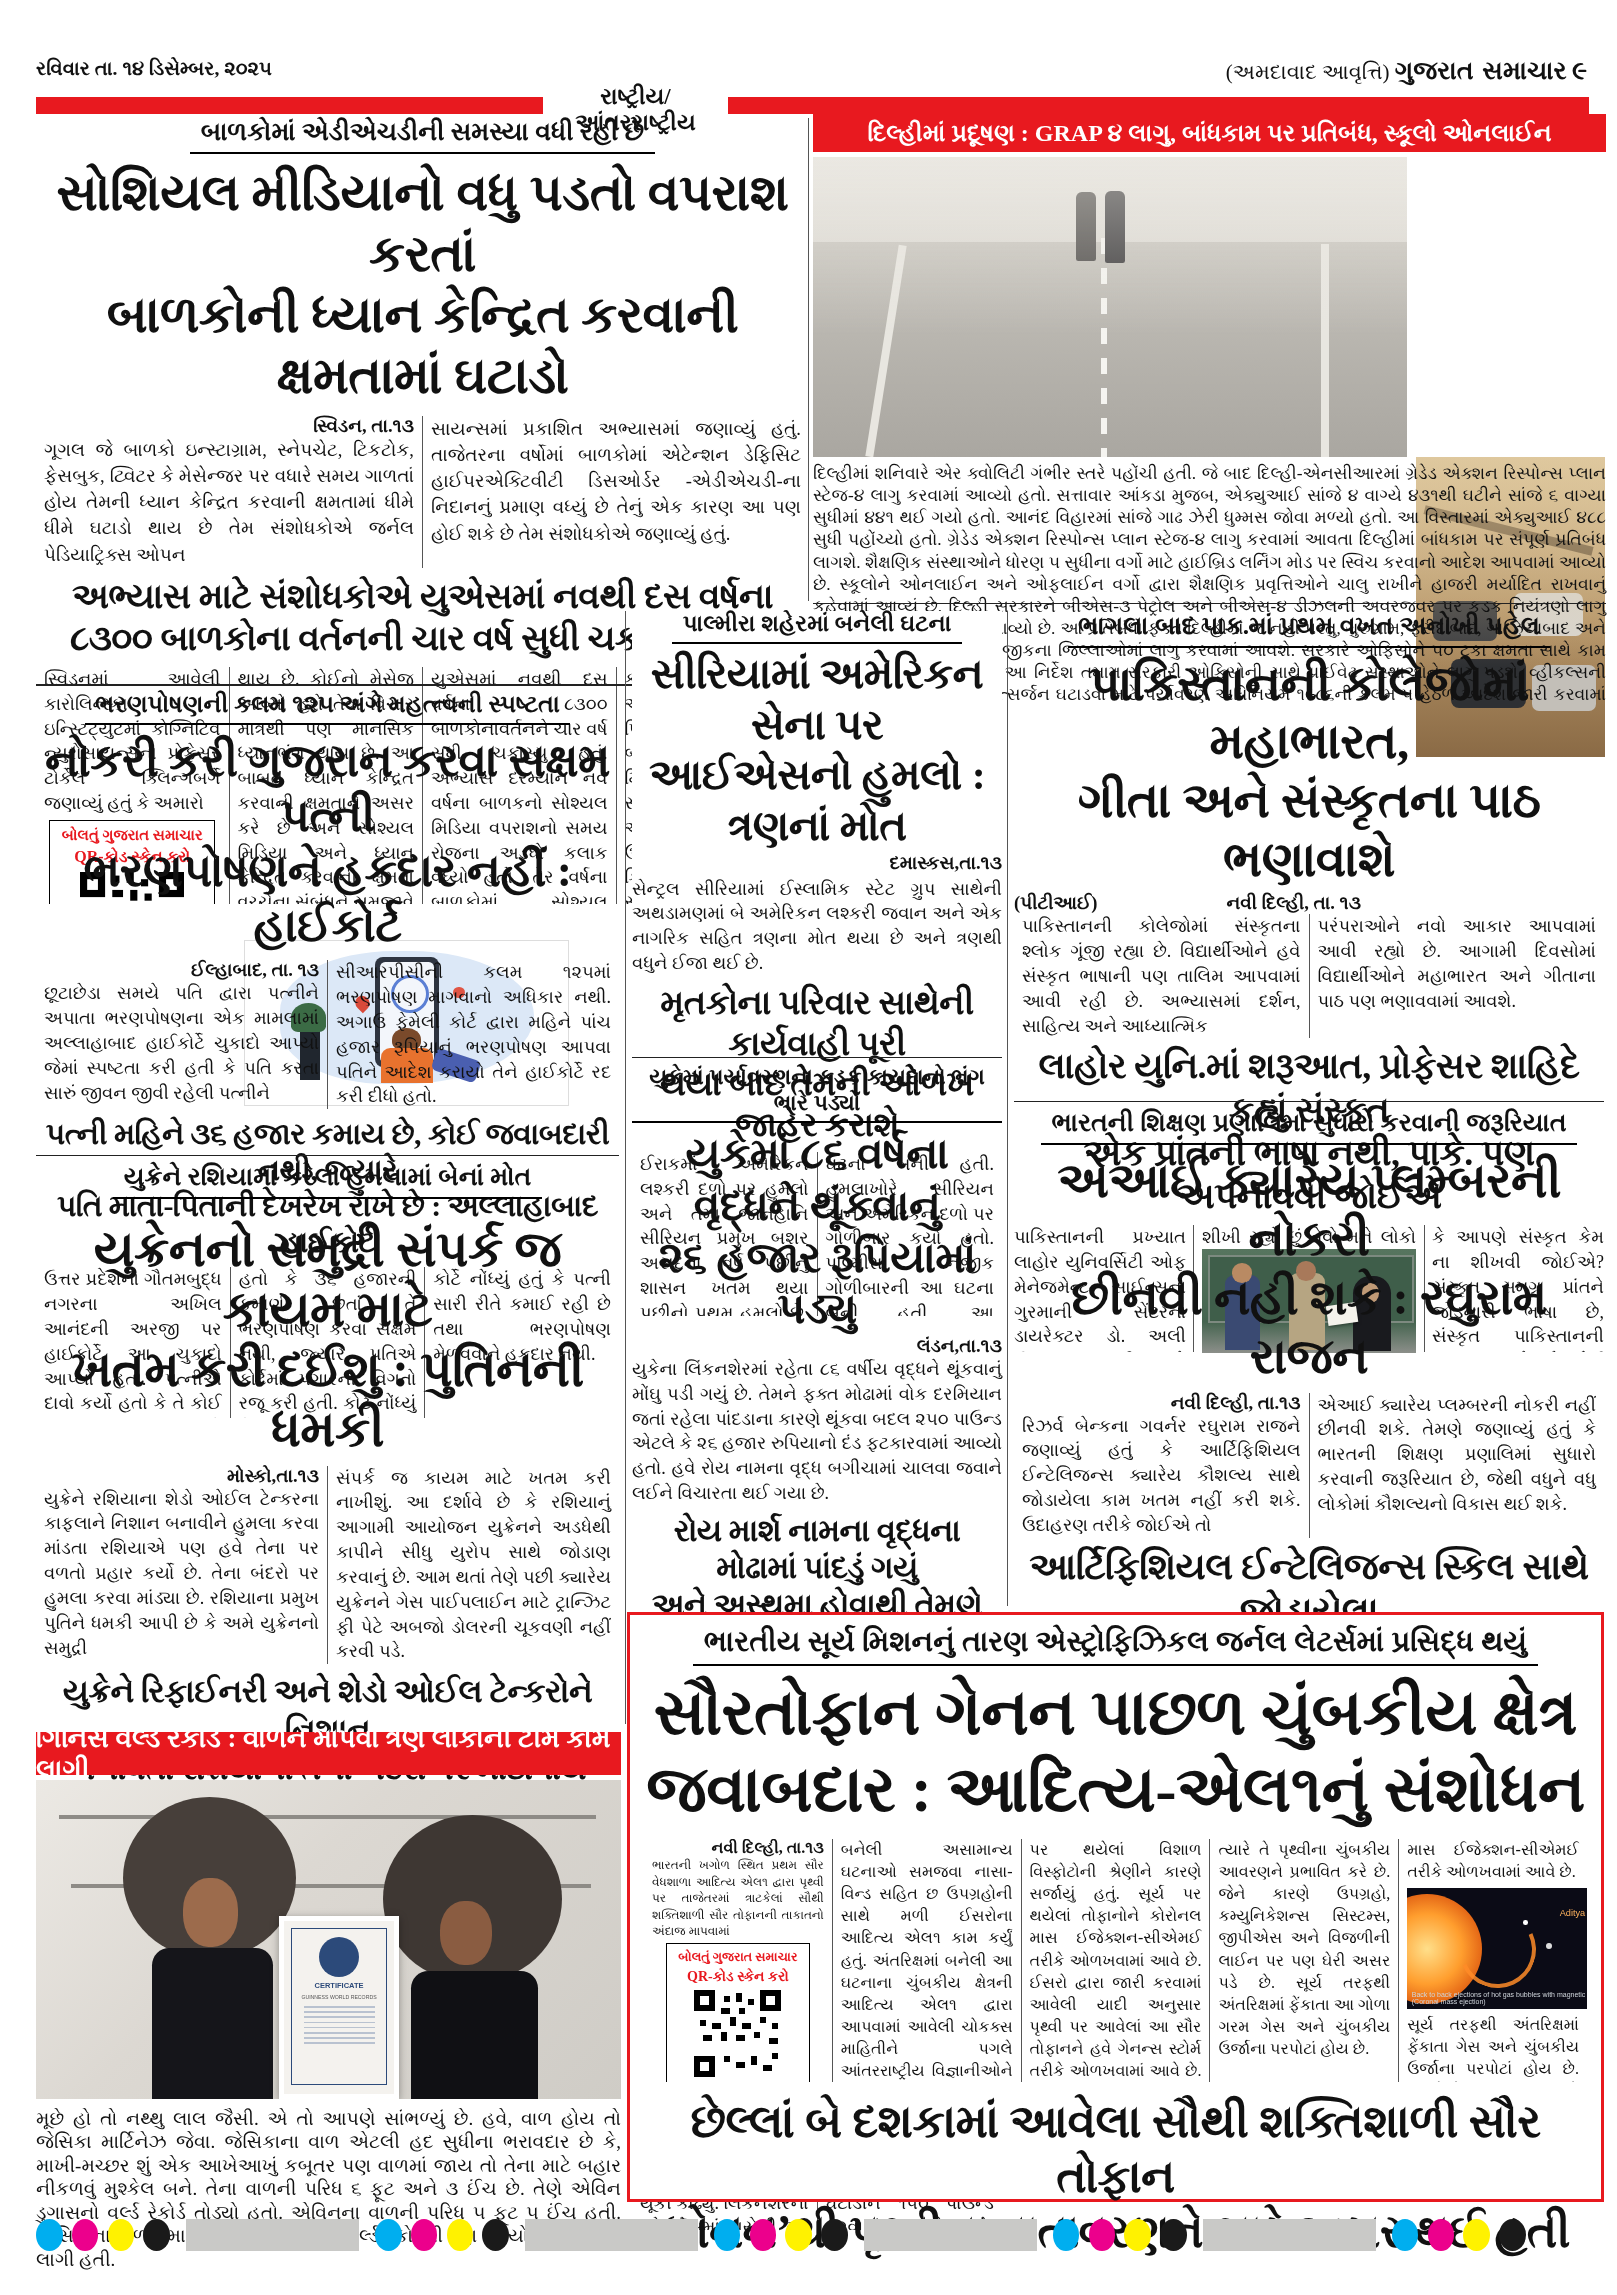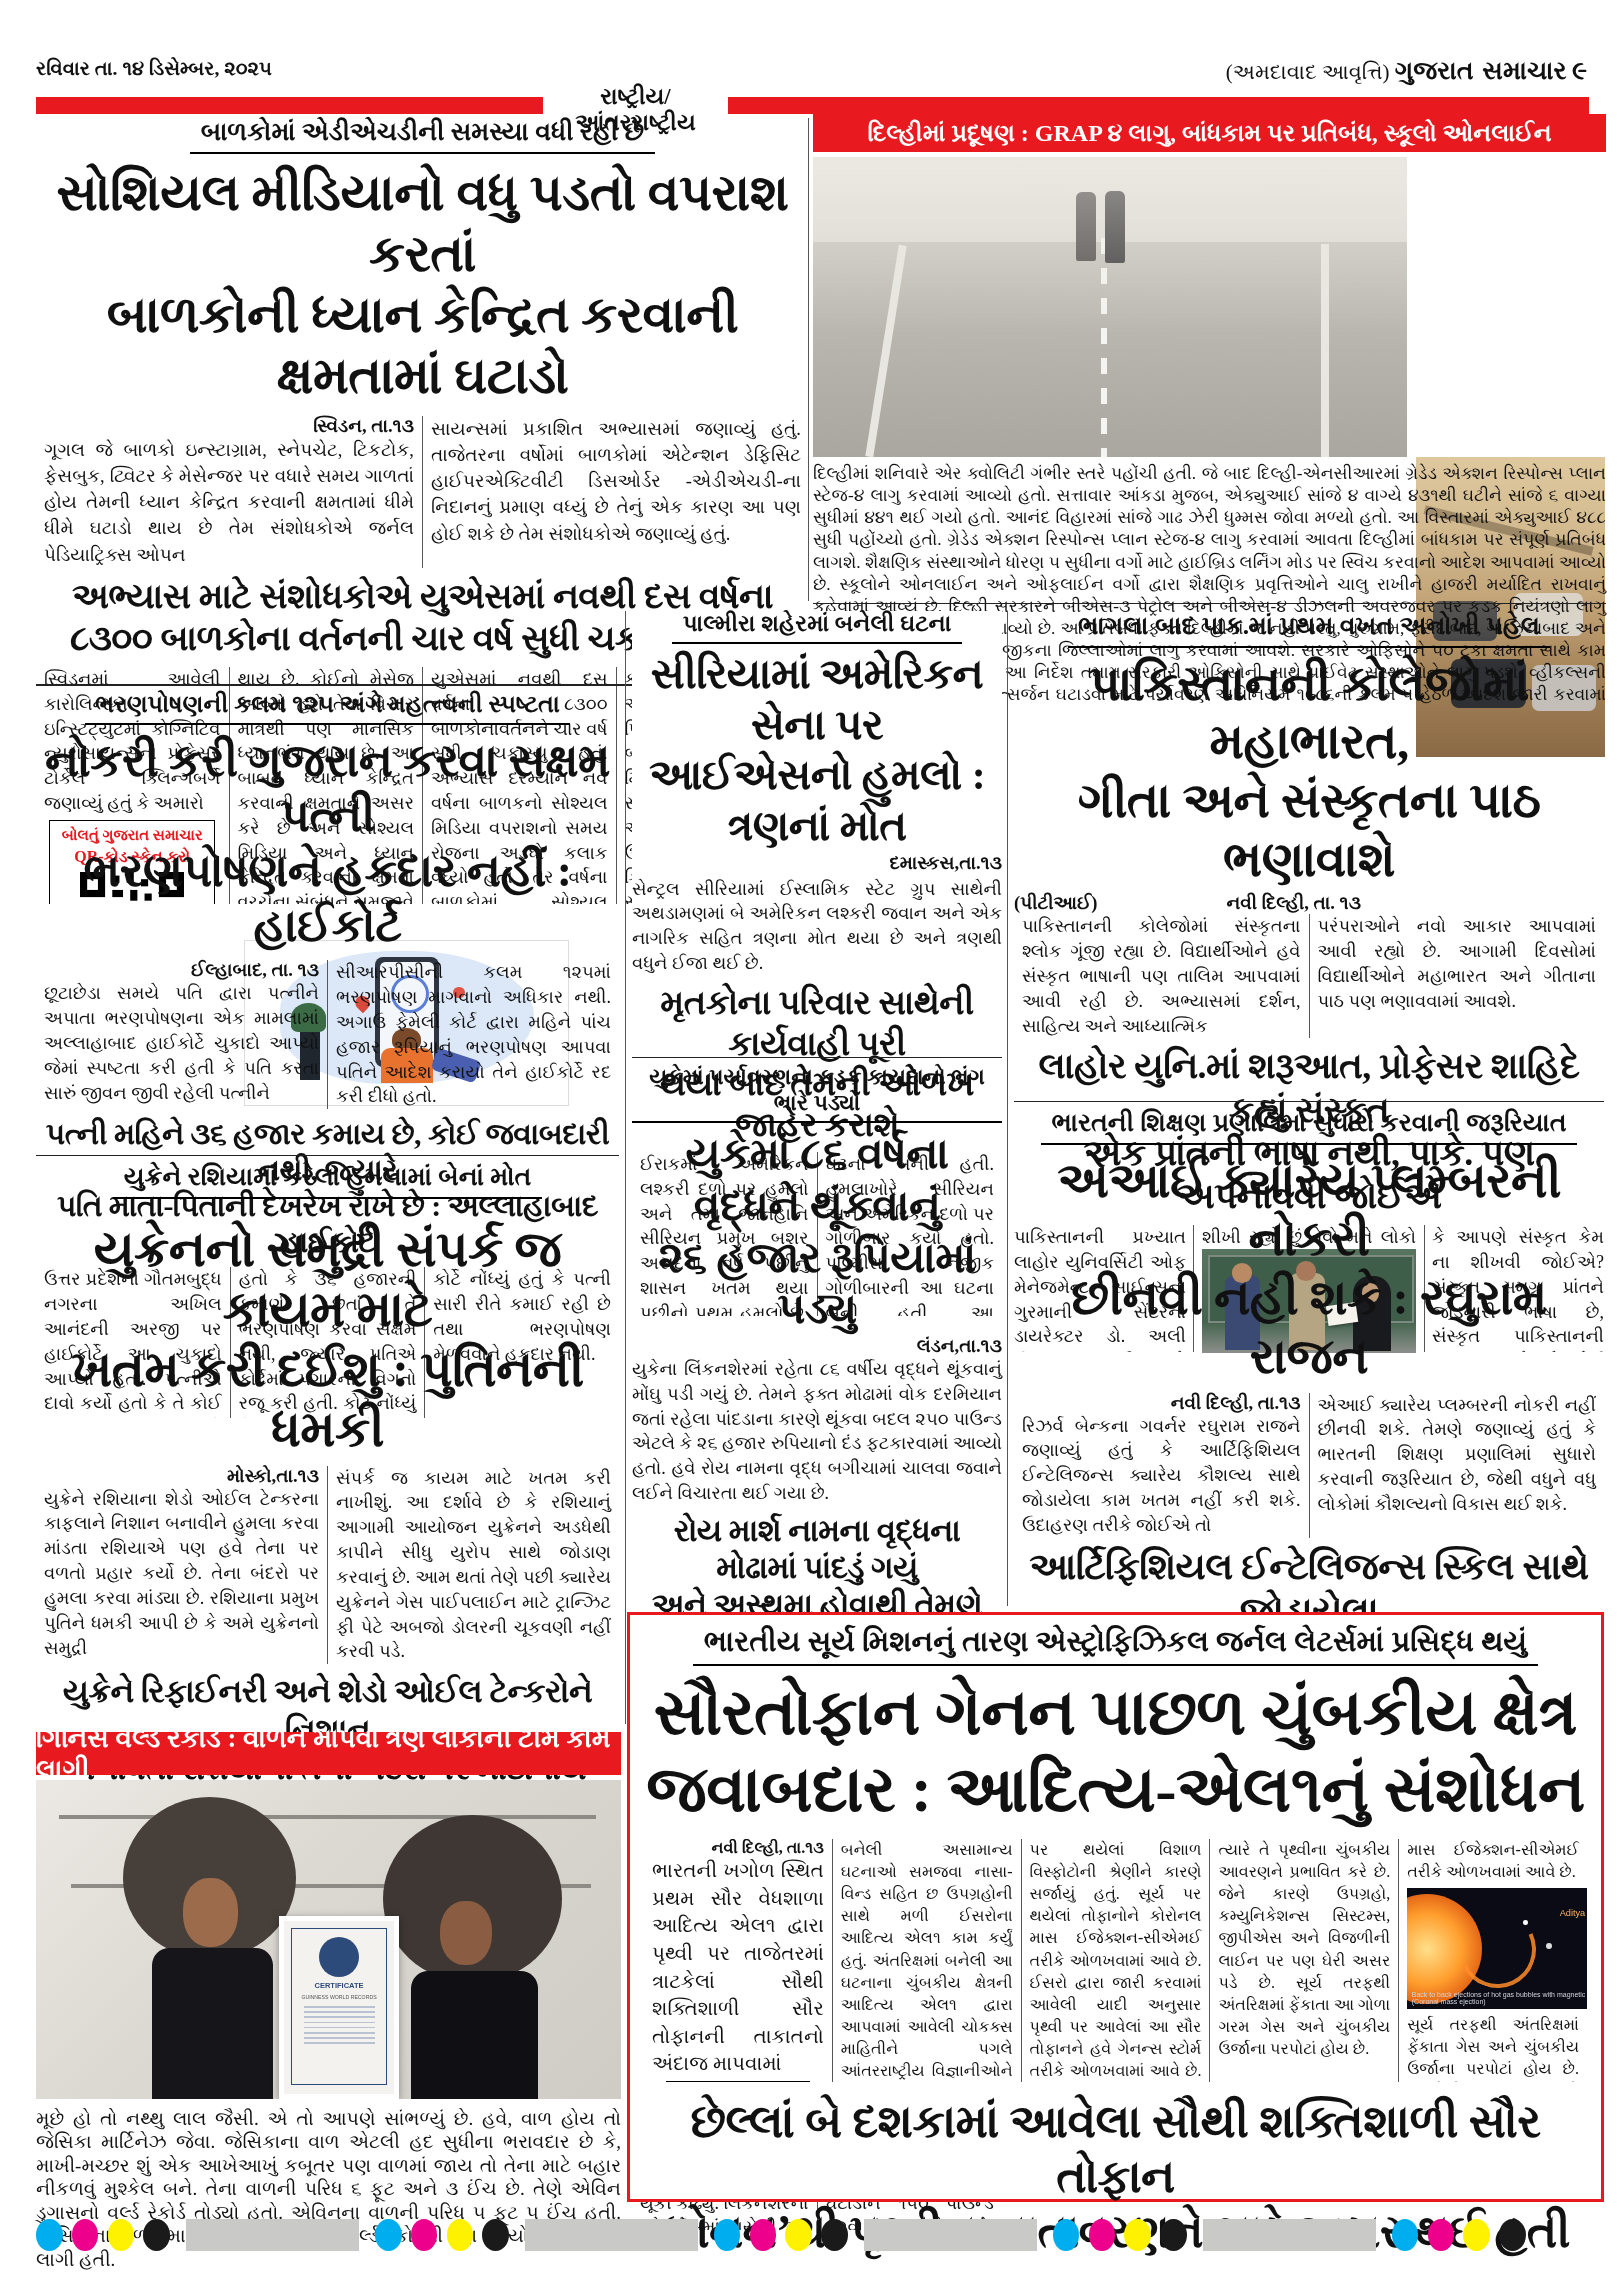--- a/index.html
+++ b/index.html
@@ -354,21 +354,21 @@
 
   <div class="abs" style="left:627px;top:1612px;width:977px;height:590px;border:3.5px solid #e8191f;background:#fff;box-sizing:border-box;padding:10.4px 14px;">
     <div class="kicker" style="font-size:29px;"><span>ભારતીય સૂર્ય મિશનનું તારણ એસ્ટ્રોફિઝિકલ જર્નલ લેટર્સમાં પ્રસિદ્ધ થયું</span></div>
     <div class="headline" style="font-size:64px;margin-top:9.2px;">
       <div>સૌરતોફાન ગેનન પાછળ ચુંબકીય ક્ષેત્ર</div>
       <div>જવાબદાર : આદિત્ય-એલ૧નું સંશોધન</div>
     </div>
     <div class="colrow" style="margin-top:10.4px;height:243px;overflow:hidden;">
       <div>
         <div class="dateline" style="text-align:right;font-size:16px;">નવી દિલ્હી, તા.૧૩</div>
-        <div class="smallbody" style="font-size:20px;">ભારતની ખગોળ સ્થિત પ્રથમ સૌર વેધશાળા આદિત્ય એલ૧ દ્વારા પૃથ્વી પર તાજેતરમાં ત્રાટકેલાં સૌથી શક્તિશાળી સૌર તોફાનની તાકાતનો અંદાજ માપવામાં</div>
+        <div class="smallbody" style="font-size:12px;">ભારતની ખગોળ સ્થિત પ્રથમ સૌર વેધશાળા આદિત્ય એલ૧ દ્વારા પૃથ્વી પર તાજેતરમાં ત્રાટકેલાં સૌથી શક્તિશાળી સૌર તોફાનની તાકાતનો અંદાજ માપવામાં</div>
         <div class="qrbox" style="width:133px;margin:3.5px auto;">
           <div class="l1" style="font-size:12.7px;">બોલતું ગુજરાત સમાચાર</div>
           <div class="l2" style="font-size:14px;">QR-કોડ સ્કેન કરો</div>
           <svg width="87" height="87" viewBox="0 0 29 29">
             <rect width="29" height="29" fill="#fff"></rect>
             <g fill="#000">
               <rect x="0" y="0" width="7" height="7"></rect>
                 <rect x="22" y="0" width="7" height="7"></rect>
                 <rect x="0" y="22" width="7" height="7"></rect>
               <rect x="2" y="2" width="3" height="3" fill="#fff"></rect>

